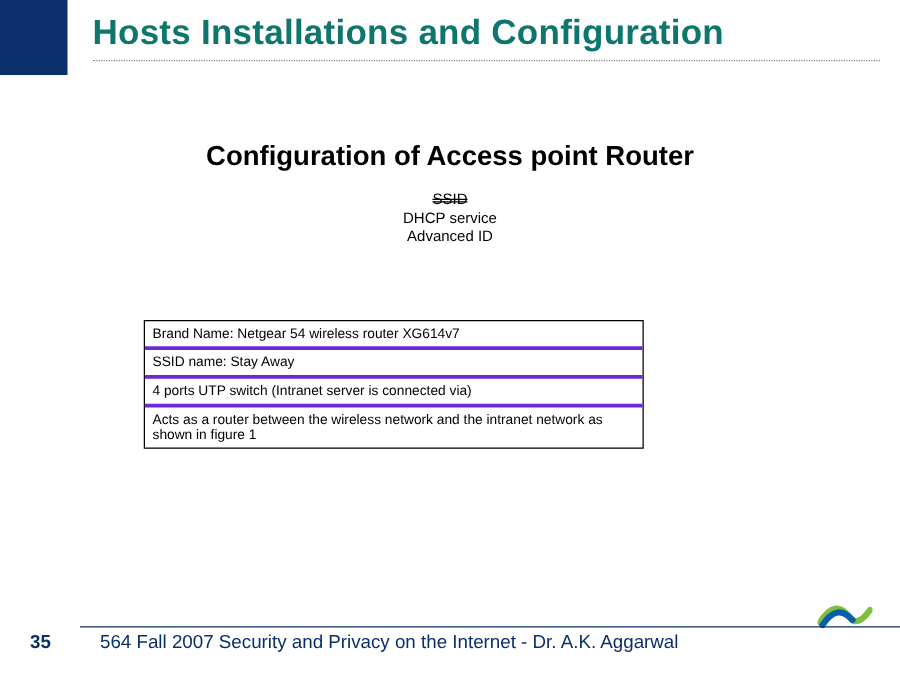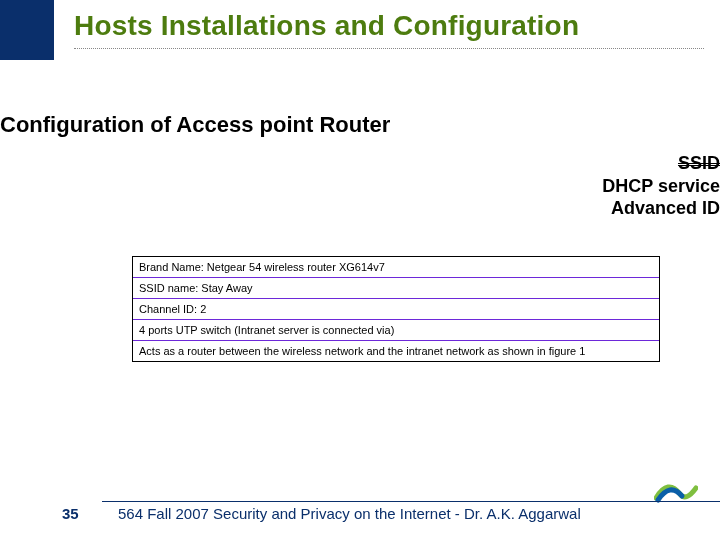--- a/index.html
+++ b/index.html
@@ -2,33 +2,33 @@
 <html><head>
 <meta charset="utf-8">
 <style>
   * { margin: 0; padding: 0; box-sizing: border-box; }
   html, body { width: 720px; height: 540px; font-family: Arial, Helvetica, sans-serif; background: #fff; overflow: hidden; }
 
   .slide { width: 720px; height: 540px; position: relative; }
 
   .top-band { position: absolute; top: 0; left: 0; width: 54px; height: 60px; background: #0a2f6b; }
   .title-area { position: absolute; top: 10px; left: 74px; right: 16px; }
-  .title-text { font-size: 28px; font-weight: 700; color: #4d7c0f; letter-spacing: 0.2px; }
+  .title-text { font-size: 28px; font-weight: 700; color: #0f766e; letter-spacing: 0.2px; }
   .title-underline { margin-top: 6px; border-bottom: 1px dotted #888; }
 
-  .subtitle { position: absolute; top: 112px; left: 0; right: 0; font-size: 22px; font-weight: 700; color: #000; }
+  .subtitle { position: absolute; top: 112px; left: 0; right: 0; text-align: center; font-size: 22px; font-weight: 700; color: #000; }
 
-  .config-list { position: absolute; top: 152px; left: 0; right: 0; text-align: right; font-size: 18px; font-weight: 700; color: #000; line-height: 1.25; }
+  .config-list { position: absolute; top: 152px; left: 0; right: 0; text-align: center; font-size: 12px; font-weight: 400; color: #000; line-height: 1.25; }
   .ssid-strike { text-decoration: line-through; text-decoration-style: double; text-decoration-thickness: 1px; }
 
-  .info-box { position: absolute; top: 256px; left: 132px; width: 528px; border: 1px solid #000; font-size: 11px; }
-  .info-row { border-top: 1px solid #6d28d9; padding: 4px 6px; min-height: 20px; }
+  .info-box { position: absolute; top: 256px; left: 115px; width: 400px; border: 1px solid #000; font-size: 11px; }
+  .info-row { border-top: 3px solid #6d28d9; padding: 4px 6px; min-height: 20px; }
   .info-row:first-child { border-top: none; }
 
-  .footer { position: absolute; bottom: 16px; left: 0; right: 0; height: 22px; margin-left: 38px; }
+  .footer { position: absolute; bottom: 16px; left: 0; right: 0; height: 22px; }
   .page-num { position: absolute; left: 24px; bottom: 2px; font-size: 15px; font-weight: 700; color: #0a2f6b; }
   .footer-line { position: absolute; left: 64px; right: 0; bottom: 22px; border-top: 1px solid #0a2f6b; }
   .footer-text { position: absolute; left: 80px; bottom: 2px; font-size: 15px; color: #0a2f6b; }
 
   .logo { position: absolute; right: 22px; bottom: 34px; width: 44px; height: 32px; }
 </style>
 </head>
 <body>
 
 <div class="slide">
@@ -44,21 +44,20 @@
 
   <div class="config-list">
     <div><span class="ssid-strike">SSID</span></div>
     <div>DHCP service</div>
     <div>Advanced ID</div>
   </div>
 
   <div class="info-box">
     <div class="info-row">Brand Name: Netgear 54 wireless router XG614v7</div>
     <div class="info-row">SSID name: Stay Away</div>
-    <div class="info-row">Channel ID: 2</div>
     <div class="info-row">4 ports UTP switch (Intranet server is connected via)</div>
     <div class="info-row">Acts as a router between the wireless network and the intranet network as shown in figure 1</div>
   </div>
 
   <div class="logo">
     <svg viewBox="0 0 44 32" width="44" height="32">
       <path d="M2 24 Q14 4 26 20 Q32 28 42 14" fill="none" stroke="#7fbf3f" stroke-width="5" stroke-linecap="round"></path>
       <path d="M4 26 Q16 8 28 22" fill="none" stroke="#0a5fa8" stroke-width="5" stroke-linecap="round"></path>
     </svg>
   </div>

